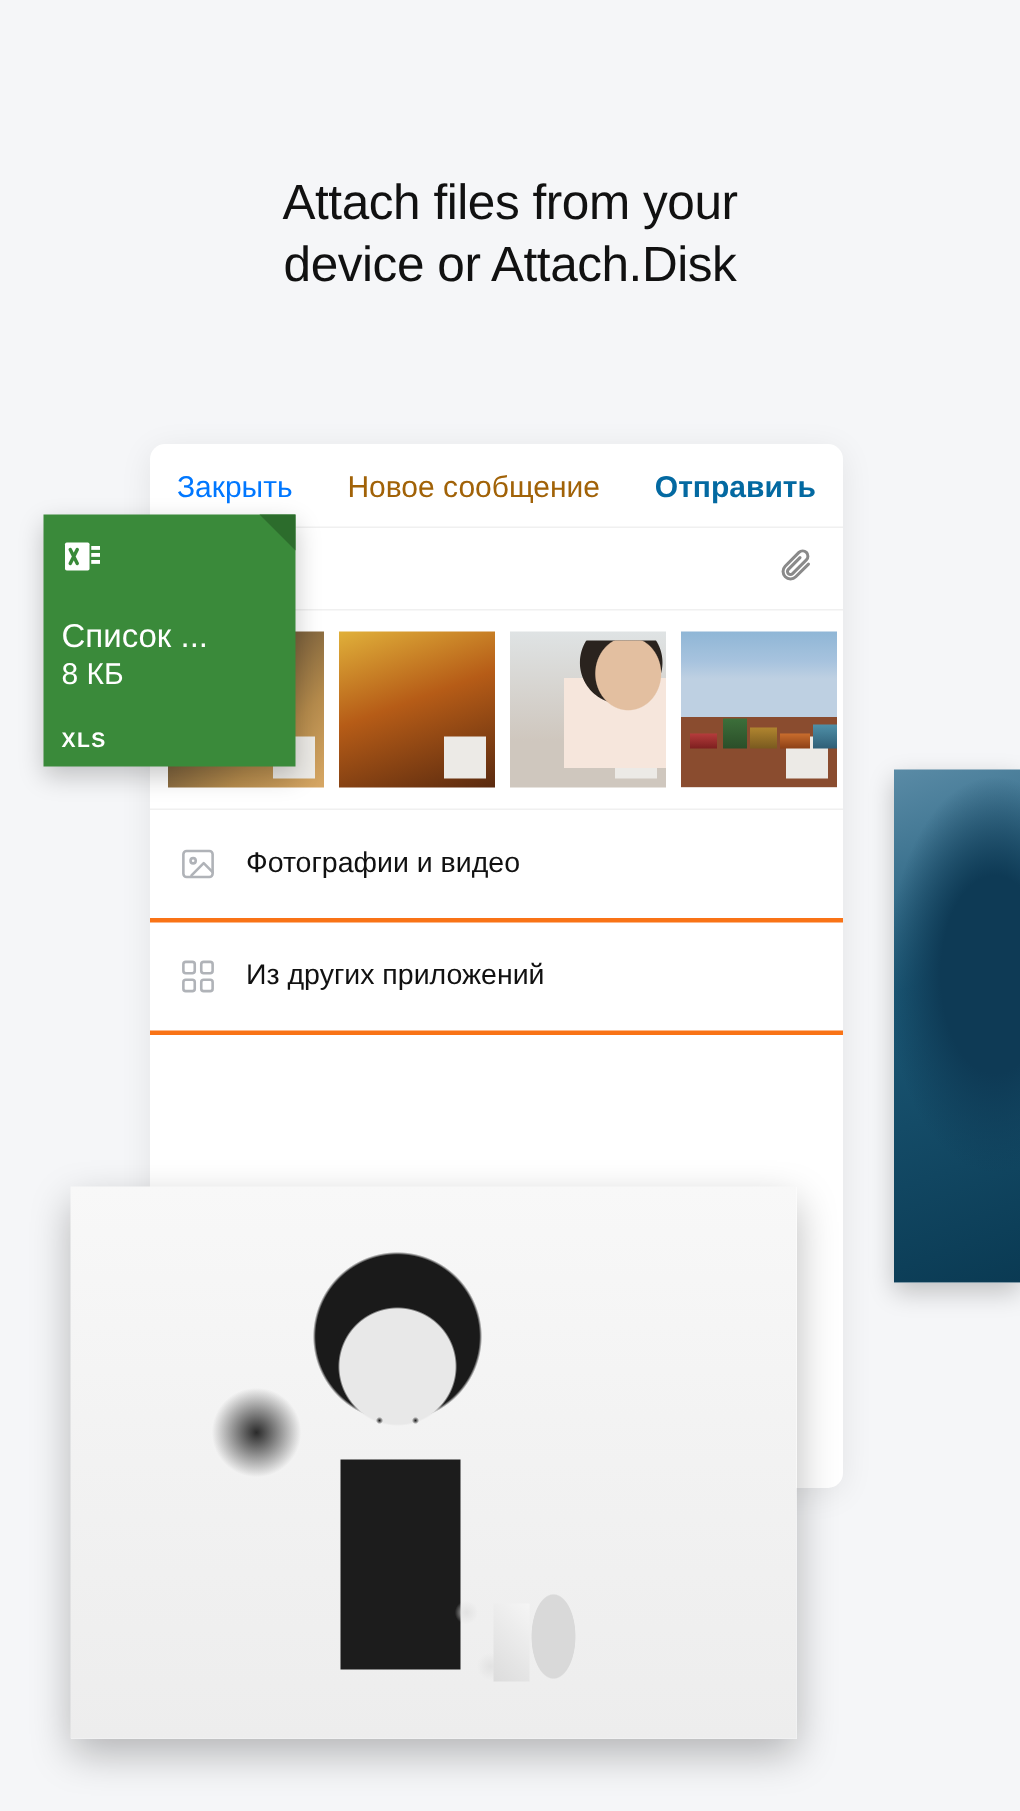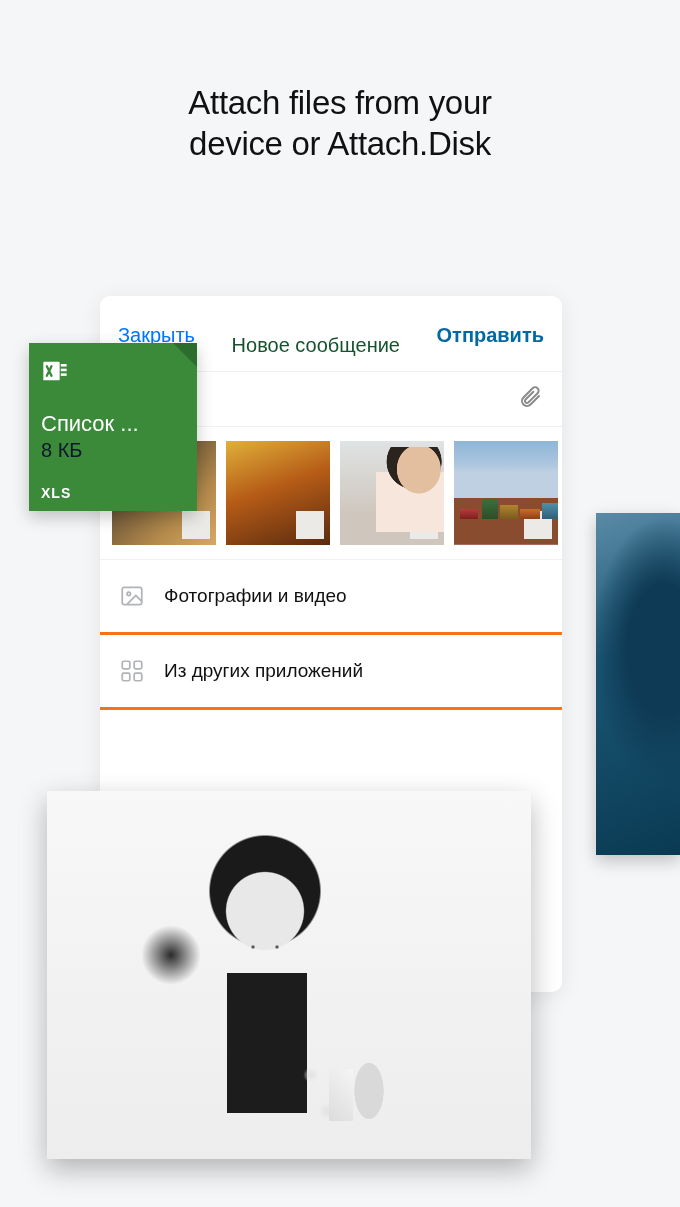--- a/index.html
+++ b/index.html
@@ -12,40 +12,41 @@
     overflow: hidden;
   }
   .headline {
     text-align: center;
     font-size: 33px;
     font-weight: 400;
     color: #111;
     padding-top: 82px;
     line-height: 1.25;
     letter-spacing: -0.3px;
+    margin-top: 32px;
   }
   .device {
     position: absolute;
     left: 100px;
     top: 296px;
     width: 462px;
     height: 696px;
     background: #fff;
     border-radius: 10px;
     box-shadow: 0 4px 22px rgba(0,0,0,0.08);
   }
   .toolbar {
     display: flex;
     align-items: center;
     justify-content: space-between;
     padding: 18px 18px 14px 18px;
     font-size: 20px;
   }
   .toolbar .close { color: #0077ff; font-weight: 400; }
-  .toolbar .title { color: #14532d; font-weight: 400; margin-top: 20px; }
+  .toolbar .title { color: #a16207; font-weight: 400; }
   .toolbar .send { color: #0369a1; font-weight: 700; }
   .attach-row {
     height: 56px;
     border-top: 1px solid #f0f0f0;
     border-bottom: 1px solid #f0f0f0;
     display: flex;
     align-items: center;
     justify-content: flex-end;
     padding-right: 20px;
   }
@@ -125,21 +126,21 @@
     position: absolute; right: 0; top: 0;
     border-style: solid;
     border-width: 0 24px 24px 0;
     border-color: transparent #2c6c2c transparent transparent;
   }
   .xls-card .doc-icon {
     width: 28px; height: 28px;
     margin-bottom: 26px;
   }
   .xls-card .fname { font-size: 22px; font-weight: 400; white-space: nowrap; overflow: hidden; }
-  .xls-card .fsize { font-size: 20px; color: #0f172a; margin-top: 2px; }
+  .xls-card .fsize { font-size: 20px; color: #ffffff; margin-top: 2px; }
   .xls-card .ext { margin-top: auto; font-size: 14px; font-weight: 700; letter-spacing: 1px; }
 
   
   .side-photo {
     position: absolute;
     right: 0; top: 513px;
     width: 84px; height: 342px;
     background:
       radial-gradient(ellipse 120px 220px at 80% 40%, #0e3a55 0%, #0e3a55 30%, transparent 60%),
       linear-gradient(160deg,#5a8ba6 0%, #1b5775 40%, #0a3a53 100%);

